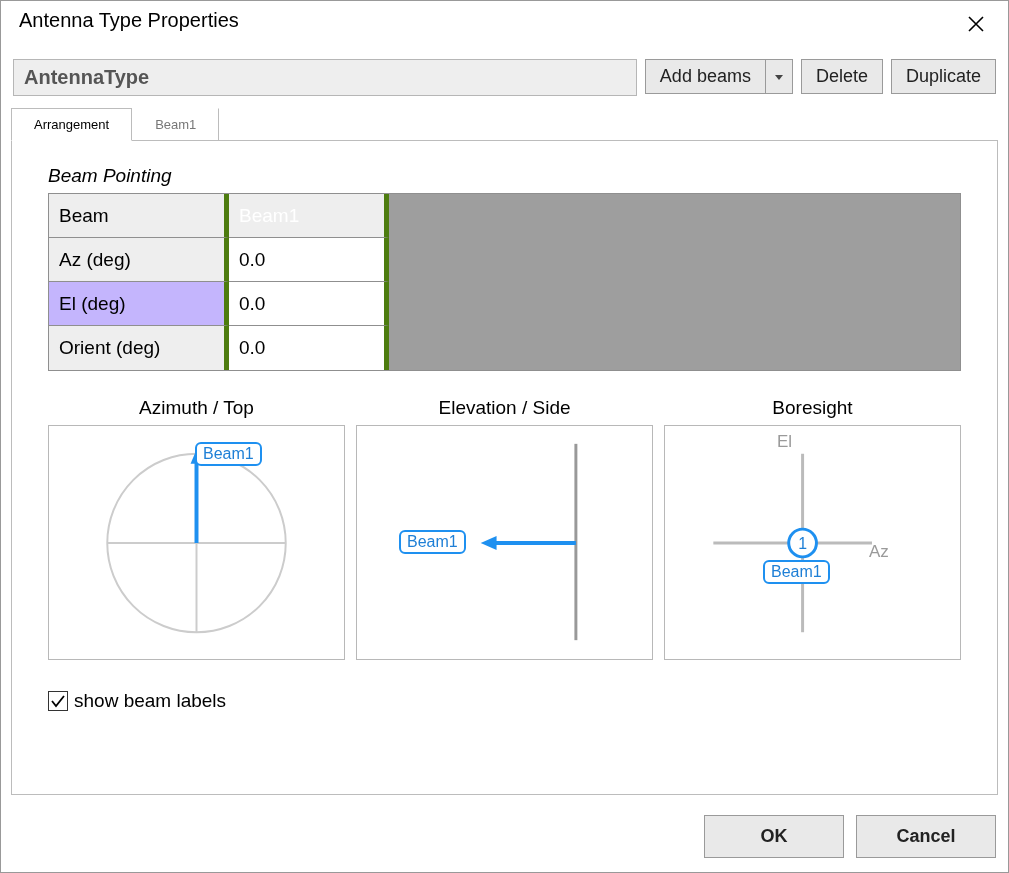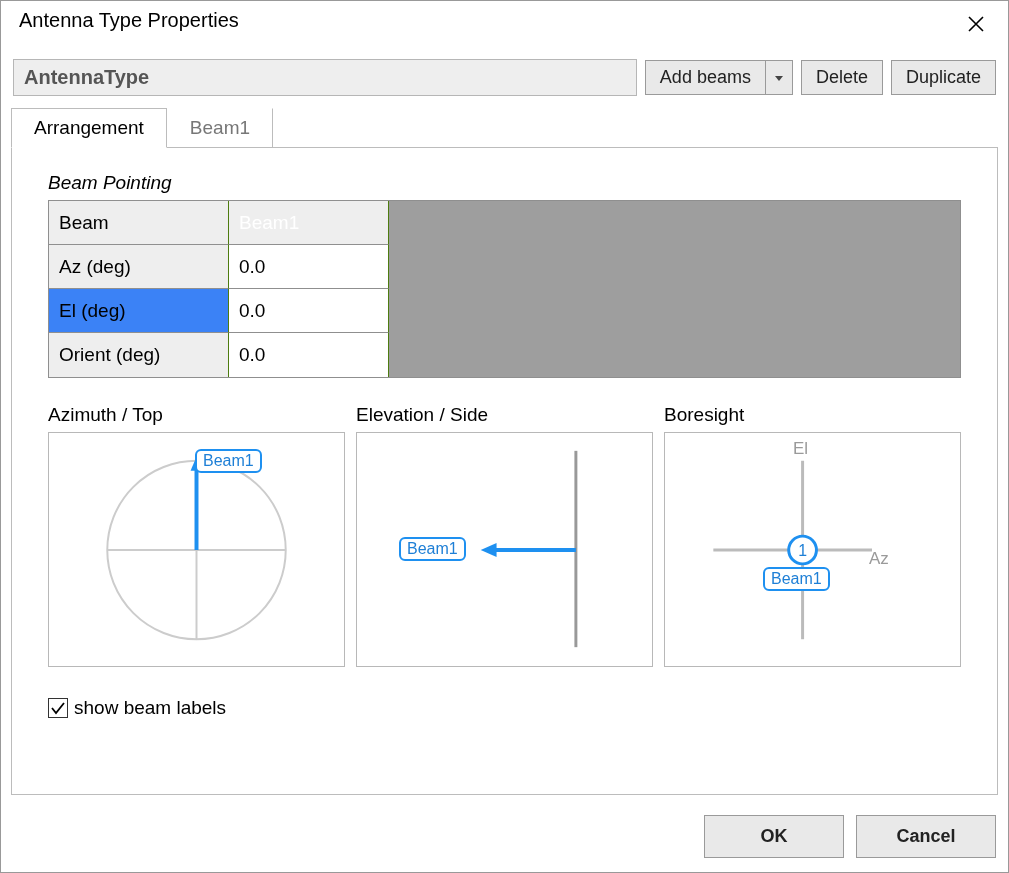--- a/index.html
+++ b/index.html
@@ -25,21 +25,21 @@
   }
   .titlebar .close {
     width: 36px; height: 30px;
     display: flex; align-items: center; justify-content: center;
     font-size: 22px; font-weight: 400;
     cursor: pointer;
   }
   
   .topstrip {
     display: flex;
-    align-items: center;
+    align-items: flex-start;
     padding: 12px 12px 4px 12px;
     gap: 8px;
   }
   .namefield {
     flex: 1;
     background: #eee;
     border: 1px solid #b6b6b6;
     padding: 6px 10px;
     font-size: 20px;
     font-weight: 700;
@@ -60,21 +60,21 @@
   .btn.drop svg { width: 10px; height: 10px; }
   
   .tabs {
     display: flex;
     align-items: flex-end;
     padding: 8px 10px 0 10px;
     border-bottom: none;
   }
   .tab {
     padding: 8px 22px;
-    font-size: 19px;
+    font-size: 13px;
     color: #666;
     border: 1px solid transparent;
     cursor: pointer;
     position: relative;
   }
   .tab.active {
     border: 1px solid #bcbcbc;
     border-bottom: 1px solid #fff;
     color: #000;
     background: #fff;
@@ -108,36 +108,37 @@
     border: 1px solid #8f8f8f;
     margin-bottom: 26px;
   }
   .bp-left {
     display: grid;
     grid-template-columns: 180px 160px;
     grid-auto-rows: 44px;
   }
   .bp-right { flex: 1; background: #9e9e9e; }
   .bp-cell {
-    border-right: 1px solid #4d7c0f;
+    border-right: 5px solid #4d7c0f;
     border-bottom: 1px solid #8f8f8f;
     padding: 6px 10px;
     display: flex; align-items: center;
     font-size: 19px;
   }
   .bp-left .row0 { background: #eee; }
   .bp-left .row3 { border-bottom: none; }
   .bp-beam-sel {
     background: #1e90f0;
     color: #fff;
   }
   
   .diagrow {
     display: flex;
     gap: 11px;
+    text-align: center;
   }
   .diag {
     flex: 1;
     display: flex;
     flex-direction: column;
   }
   .diag-title { font-size: 19px; margin-bottom: 6px; }
   .diag-box {
     border: 1px solid #b8b8b8;
     background: #fff;
@@ -222,21 +223,21 @@
 
 <div class="panel">
   <div class="section-title">Beam Pointing</div>
 
   <div class="bp-grid-wrap">
     <div class="bp-left">
       <div class="bp-cell row0">Beam</div>
       <div class="bp-cell row0 bp-beam-sel">Beam1</div>
       <div class="bp-cell row1 row-lbl" style="background:#eee">Az (deg)</div>
       <div class="bp-cell row1">0.0</div>
-      <div class="bp-cell row2" style="background:#3b82f6">El (deg)</div>
+      <div class="bp-cell row2" style="background:#c4b5fd">El (deg)</div>
       <div class="bp-cell row2">0.0</div>
       <div class="bp-cell row3" style="background:#eee">Orient (deg)</div>
       <div class="bp-cell row3">0.0</div>
     </div>
     <div class="bp-right"></div>
   </div>
 
   <div class="diagrow">
 
     <div class="diag">
@@ -267,21 +268,21 @@
 
     <div class="diag">
       <div class="diag-title">Boresight</div>
       <div class="diag-box">
         <svg width="100%" height="100%" viewBox="0 0 280 235">
           <line x1="40" y1="118" x2="200" y2="118" stroke="#bbb" stroke-width="3"></line>
           <line x1="130" y1="28" x2="130" y2="208" stroke="#bbb" stroke-width="3"></line>
           <circle cx="130" cy="118" r="14" fill="#fff" stroke="#1e90f0" stroke-width="3"></circle>
           <text x="130" y="124" text-anchor="middle" font-size="16" fill="#1e7fd6" font-family="Segoe UI, Arial">1</text>
         </svg>
-        <div class="axis-text" style="left:128px; top:6px">El</div>
+        <div class="axis-text" style="left:112px; top:6px">El</div>
         <div class="axis-text" style="left:204px; top:116px">Az</div>
         <div class="beam-label" style="left:98px; top:134px">Beam1</div>
       </div>
     </div>
 
   </div>
 
   <div class="checkrow">
     <div class="cb">
       <svg width="16" height="16" viewBox="0 0 16 16">

